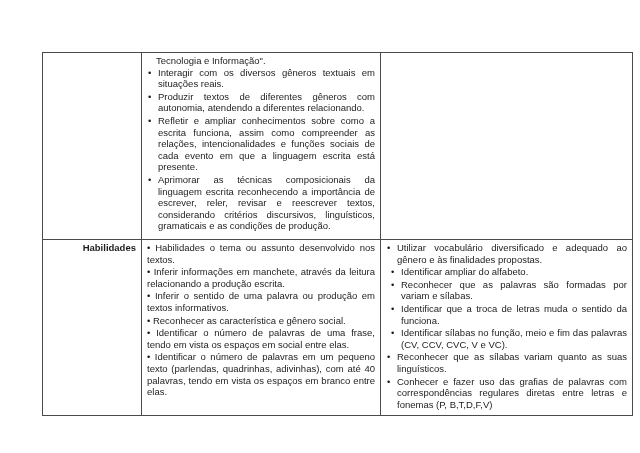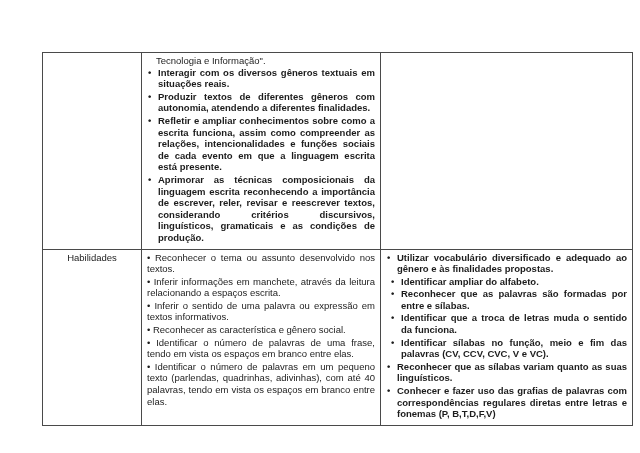--- a/index.html
+++ b/index.html
@@ -26,44 +26,43 @@
   table.doc-table td {
     border: 1px solid #4a4a4a;
     vertical-align: top;
     padding: 2px 5px 4px 5px;
     font-size: 9.5px;
     line-height: 11.6px;
     color: #1c1c1c;
   }
   td.label-cell {
     width: 88px;
-    text-align: center;
+    text-align: right;
     vertical-align: middle;
-    font-weight: normal;
+    font-weight: bold;
     font-size: 10px;
   }
   td.col-mid { width: 228px; }
   td.col-right { width: 241px; }
   tr.row-top td { height: 180px; }
   tr.row-hab td { height: 160px; }
 
   ul.blist {
     margin: 0;
     padding: 0;
     list-style: none;
   }
   ul.blist li {
     text-align: justify;
   }
   
   ul.hang li {
     position: relative;
     padding-left: 11px;
     margin-bottom: 1px;
-    font-weight: bold;
   }
   ul.hang li::before {
     content: "\2022";
     position: absolute;
     left: 1px;
     top: 0;
   }
   
   ul.flat li::before {
     content: "\2022\00a0";
@@ -82,44 +81,44 @@
 
 <div class="page">
   <table class="doc-table">
     <tbody>
         <tr class="row-top">
       <td class="label-cell"></td>
       <td class="col-mid">
         <div class="intro-line">Tecnologia e Informação".</div>
         <ul class="blist hang">
           <li>Interagir com os diversos gêneros textuais em situações reais.</li>
-          <li>Produzir textos de diferentes gêneros com autonomia, atendendo a diferentes finalidades.</li>
+          <li>Produzir textos de diferentes gêneros com autonomia, atendendo a diferentes relacionando.</li>
           <li>Refletir e ampliar conhecimentos sobre como a escrita funciona, assim como compreender as relações, intencionalidades e funções sociais de cada evento em que a linguagem escrita está presente.</li>
           <li>Aprimorar as técnicas composicionais da linguagem escrita reconhecendo a importância de escrever, reler, revisar e reescrever textos, considerando critérios discursivos, linguísticos, gramaticais e as condições de produção.</li>
         </ul>
       </td>
       <td class="col-right"></td>
     </tr>
     <tr class="row-hab">
       <td class="label-cell">Habilidades</td>
       <td class="col-mid">
         <ul class="blist flat">
-          <li>Reconhecer o tema ou assunto desenvolvido nos textos.</li>
-          <li>Inferir informações em manchete, através da leitura relacionando a espaços escrita.</li>
-          <li>Inferir o sentido de uma palavra ou expressão em textos informativos.</li>
+          <li>Habilidades o tema ou assunto desenvolvido nos textos.</li>
+          <li>Inferir informações em manchete, através da leitura relacionando a produção escrita.</li>
+          <li>Inferir o sentido de uma palavra ou produção em textos informativos.</li>
           <li>Reconhecer as característica e gênero social.</li>
-          <li>Identificar o número de palavras de uma frase, tendo em vista os espaços em branco entre elas.</li>
+          <li>Identificar o número de palavras de uma frase, tendo em vista os espaços em social entre elas.</li>
           <li>Identificar o número de palavras em um pequeno texto (parlendas, quadrinhas, adivinhas), com até 40 palavras, tendo em vista os espaços em branco entre elas.</li>
         </ul>
       </td>
       <td class="col-right">
         <ul class="blist hang">
           <li>Utilizar vocabulário diversificado e adequado ao gênero e às finalidades propostas.</li>
           <li class="ind1">Identificar ampliar do alfabeto.</li>
-          <li class="ind1">Reconhecer que as palavras são formadas por entre e sílabas.</li>
+          <li class="ind1">Reconhecer que as palavras são formadas por variam e sílabas.</li>
           <li class="ind1">Identificar que a troca de letras muda o sentido da funciona.</li>
           <li class="ind1">Identificar sílabas no função, meio e fim das palavras (CV, CCV, CVC, V e VC).</li>
           <li>Reconhecer que as sílabas variam quanto as suas linguísticos.</li>
           <li>Conhecer e fazer uso das grafias de palavras com correspondências regulares diretas entre letras e fonemas (P, B,T,D,F,V)</li>
         </ul>
       </td>
     </tr>
   </tbody>
     </table>
 </div>

